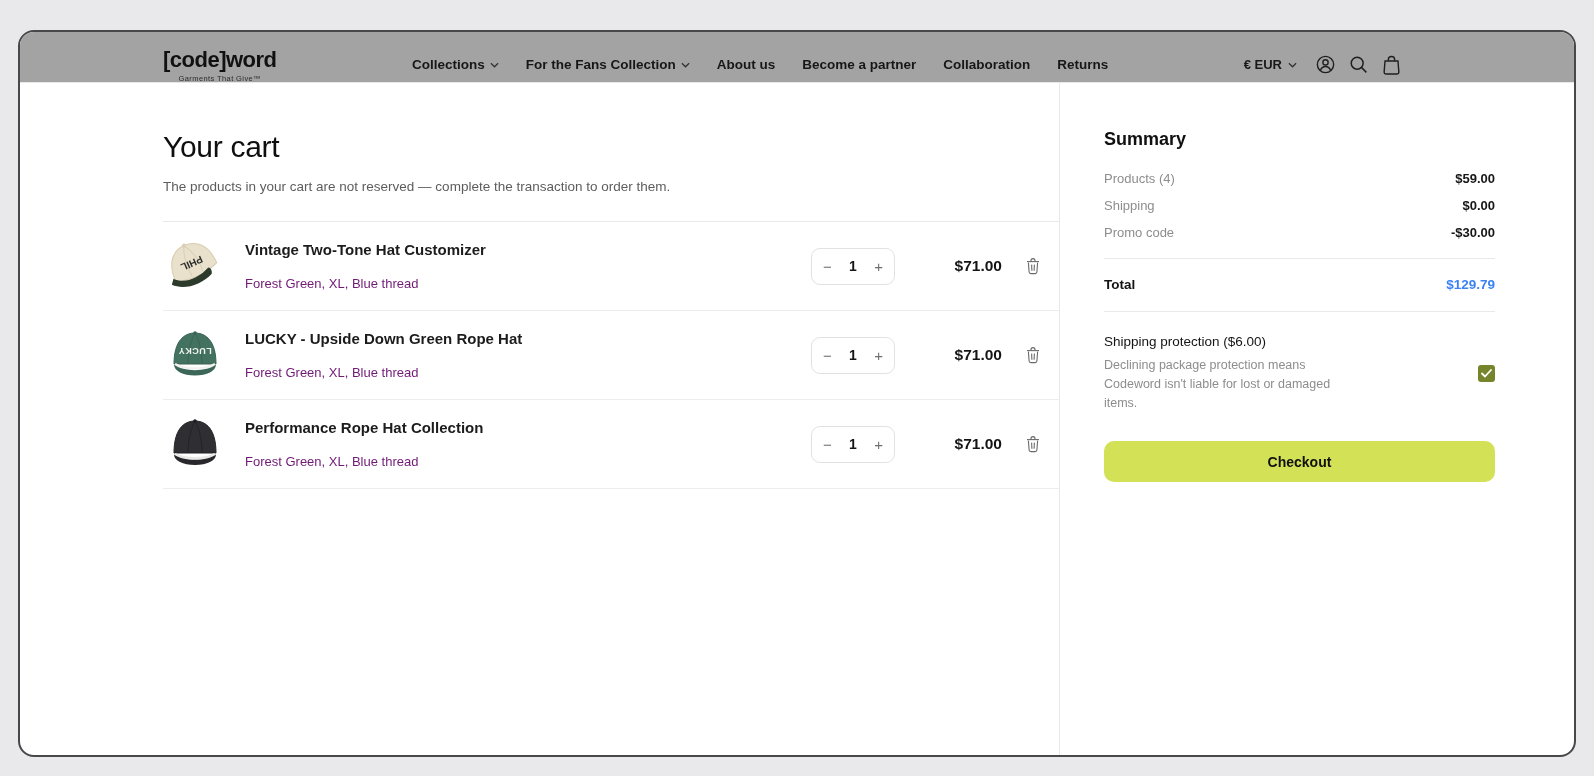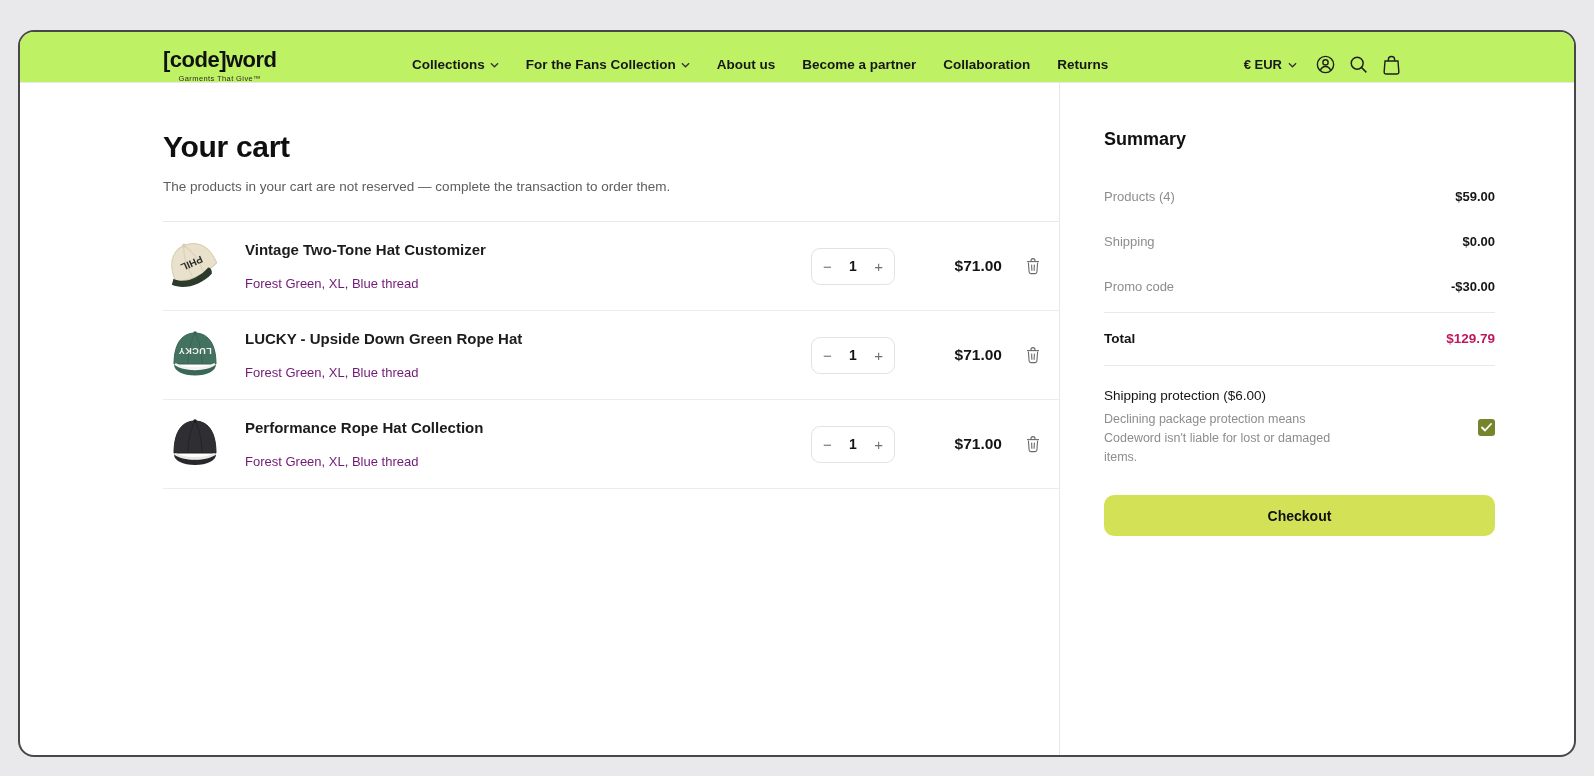--- a/index.html
+++ b/index.html
@@ -18,21 +18,21 @@
     border-radius:16px;
     overflow:hidden;
     display:flex; flex-direction:column;
   }
   
   .header {
     height:51px; flex:0 0 51px;
     display:flex; align-items:center; justify-content:space-between;
     padding:15px 172px 0 143px;
     border-bottom:1px solid #e8e8e8;
-    background:#bef264;
+    background:#a3a3a3;
   }
   .logo-block { display:flex; flex-direction:column; align-items:center; cursor:pointer; }
   .logo-text { font-size:22px; font-weight:700; letter-spacing:-0.5px; color:#111; }
   .logo-tagline { font-size:7.5px; color:#2b2b2b; letter-spacing:0.4px; margin-top:1px; }
   .nav { display:flex; align-items:flex-end; gap:27px; }
   .nav-item {
     display:flex; align-items:center; gap:5px;
     font-size:13.5px; font-weight:600; color:#171717; cursor:pointer; white-space:nowrap;
   }
   .chev { width:9px; height:6px; display:inline-block; }
@@ -40,21 +40,21 @@
   .currency { display:flex; align-items:center; gap:6px; font-size:13px; font-weight:600; cursor:pointer; margin-right:6px; }
   .hicon { width:21px; height:21px; display:flex; align-items:center; justify-content:center; cursor:pointer; }
   .hicon svg { display:block; }
 
   
   .page-body { flex:1; display:flex; min-height:0; }
   .main { flex:1; padding:47px 0 0 143px; min-width:0; }
   .sidebar { width:515px; flex:0 0 515px; border-left:1px solid #e8e8e8; padding:46px 79px 0 44px; }
 
   
-  .cart-title { font-size:30px; font-weight:700; letter-spacing:-0.3px; color:#0f0f0f; }
+  .cart-title { font-size:30px; font-weight:400; letter-spacing:-0.3px; color:#0f0f0f; }
   .cart-subtitle { margin-top:15px; font-size:13.5px; color:#5d5d5d; }
   .cart-list { margin-top:27px; border-top:1px solid #e9e9e9; }
   .cart-row {
     height:89px; display:flex; align-items:center;
     border-bottom:1px solid #ededed; padding-right:18px;
   }
   .thumb { width:64px; height:64px; flex:0 0 64px; margin-right:18px; }
   .thumb svg { width:100%; height:100%; display:block; }
   .item-info { flex:1; min-width:0; }
   .item-name { font-size:15px; font-weight:600; color:#1c1c1c; }
@@ -66,26 +66,26 @@
     padding:0 11px; margin-right:55px; background:#fff;
   }
   .step-btn { font-size:15px; color:#6f6f6f; cursor:pointer; line-height:1; user-select:none; }
   .step-qty { font-size:14px; font-weight:600; color:#151515; }
   .item-price { font-size:15.5px; font-weight:700; color:#141414; min-width:52px; text-align:right; }
   .trash { margin-left:23px; width:16px; height:18px; cursor:pointer; }
 
   
   .summary-title { font-size:18px; font-weight:700; color:#101010; margin-bottom:21px; }
   .sum-row { display:flex; justify-content:space-between; align-items:baseline; margin-bottom:12px; }
-  .sum-label { font-size:13px; color:#8d8d8d;margin-top:18px; }
+  .sum-label { font-size:13px; color:#8d8d8d; }
   .sum-value { font-size:13px; font-weight:700; color:#161616; }
   .divider { border:none; border-top:1px solid #e9e9e9; margin:18px 0 0 0; }
   .total-row { display:flex; justify-content:space-between; align-items:baseline; margin-top:18px; }
   .total-label { font-size:13.5px; font-weight:600; color:#141414; }
-  .total-value { font-size:13.5px; font-weight:700; color:#be185d; }
+  .total-value { font-size:13.5px; font-weight:700; color:#3b82f6; }
   .divider2 { border:none; border-top:1px solid #e9e9e9; margin:19px 0 0 0; }
   .protection { margin-top:22px; display:flex; align-items:center; gap:24px; }
   .protection-text { flex:1; }
   .protection-title { font-size:13.5px; font-weight:400; color:#141414; }
   .protection-desc { margin-top:7px; font-size:12.5px; line-height:1.5; color:#8d8d8d; max-width:240px; }
   .checkbox {
     width:17px; height:17px; flex:0 0 17px; border-radius:3px;
     background:#76852c; display:flex; align-items:center; justify-content:center; cursor:pointer;
   }
   .checkout-btn {

